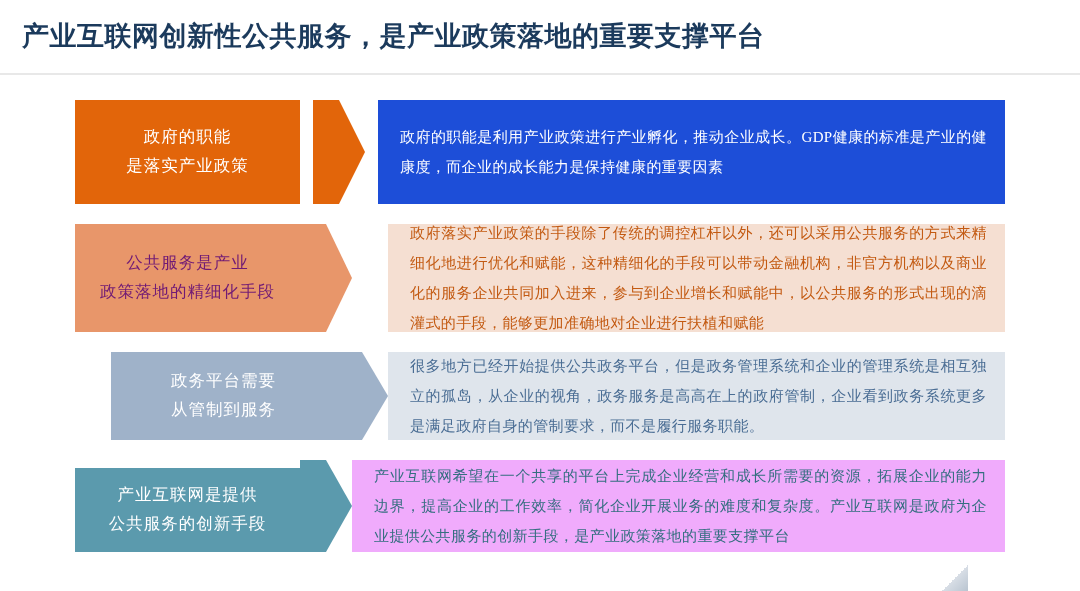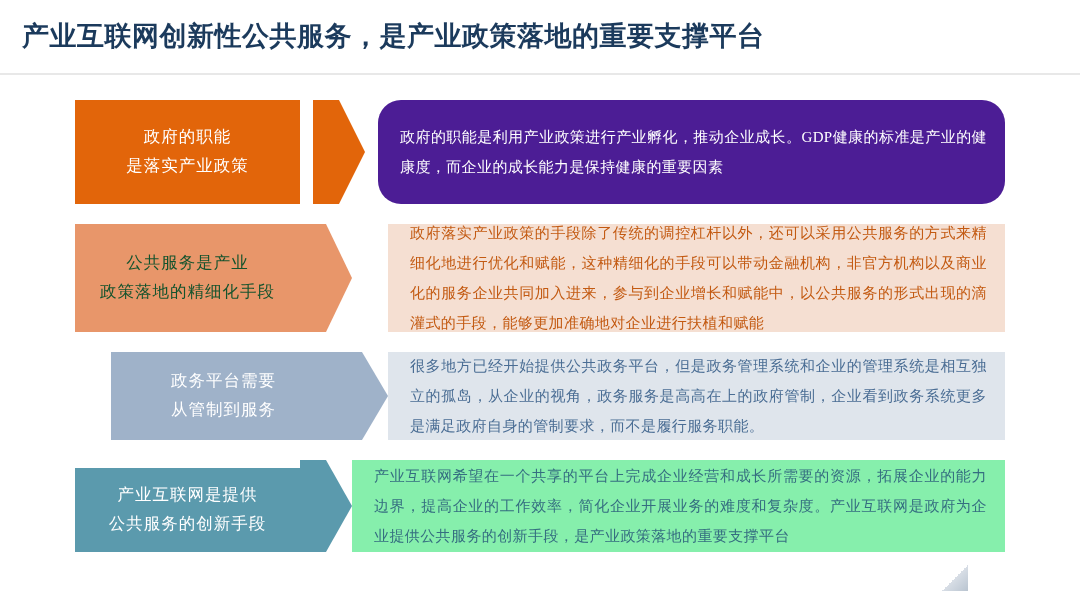--- a/index.html
+++ b/index.html
@@ -90,42 +90,42 @@
   .body-text {
     font-size: 15px;
     line-height: 2.0;
     letter-spacing: 0.4px;
     text-align: justify;
   }
 
   
   .r1 .label-box { background: #e2650a; }
   .r1 .label-text { color: #ffffff; }
-  .r1 .body-box { background: #4c1d95; border-radius: 23px; }
+  .r1 .body-box { background: #1d4ed8; }
   .r1 .body-text { color: #ffffff; }
   .r1 .arrow svg path { fill: #e2650a; }
 
   
   .r2 .label-box { background: #e8966a; }
-  .r2 .label-text { color: #14532d; }
+  .r2 .label-text { color: #701a75; }
   .r2 .body-box { background: #f5dfd2; margin-left: 36px; }
   .r2 .body-text { color: #c35a12; }
   .r2 .arrow svg path { fill: #e8966a; }
 
   
   .r3 .label-box { background: #9fb2c9; }
   .r3 .label-text { color: #ffffff; }
   .r3 .body-box { background: #dfe5ec; }
   .r3 .body-text { color: #4a6party; color: #4a6d94; }
   .r3 .arrow svg path { fill: #9fb2c9; }
 
   
   .r4 .label-box { background: #5b9aad; margin-top: 8px; }
   .r4 .label-text { color: #ffffff; }
-  .r4 .body-box { background: #86efac; }
+  .r4 .body-box { background: #f0abfc; }
   .r4 .body-text { color: #356e80; }
   .r4 .arrow svg path { fill: #5b9aad; }
 
   .h1 { height: 104px; gap: 13px; }
   .h2 { height: 108px; }
   .h3 { height: 88px; padding-left: 36px; }
   .h4 { height: 92px; }
 
   .corner-mark {
     position: absolute;

